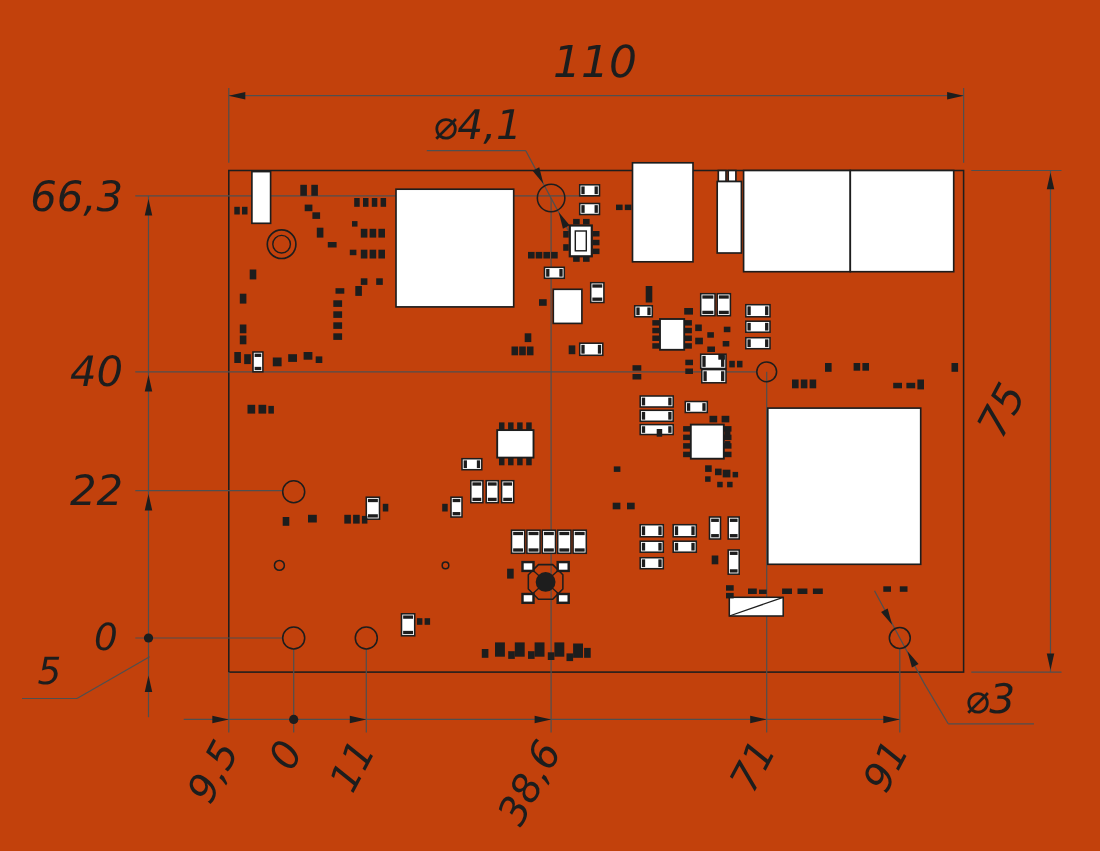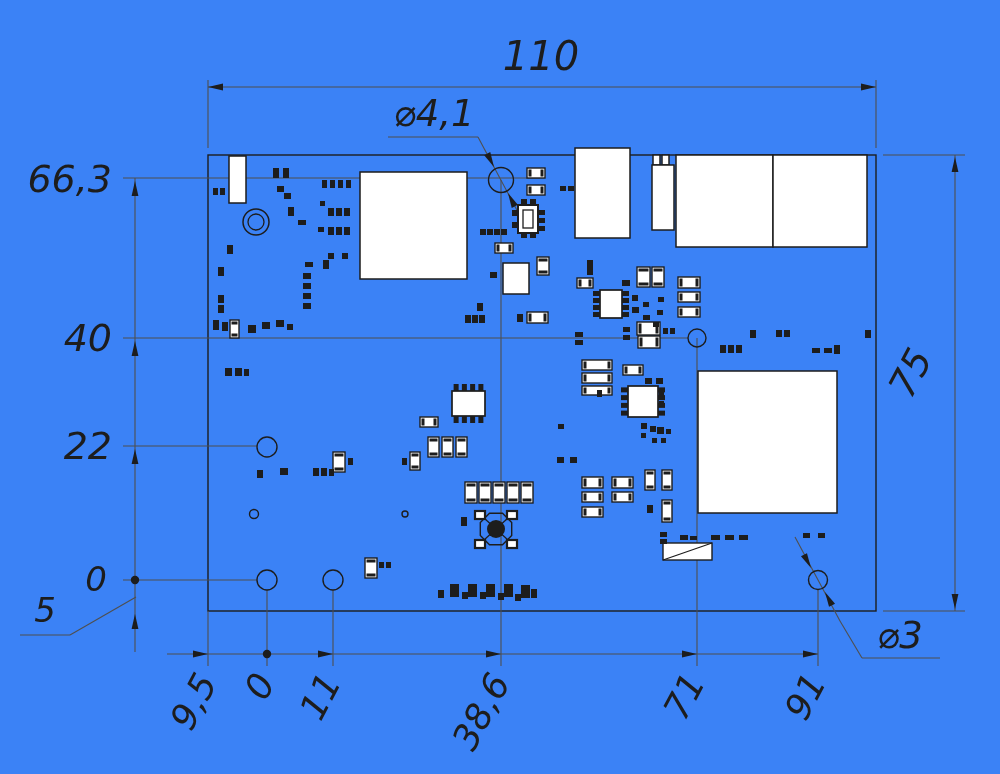--- a/index.html
+++ b/index.html
@@ -1,16 +1,16 @@
 <!DOCTYPE html>
 <html><head>
 <meta charset="utf-8">
 <style>
   html,body{margin:0;padding:0;background:#fff;}
-  .canvas{width:1000px;height:774px;position:relative;background:#3b82f6;overflow:hidden;}
+  .canvas{width:1000px;height:774px;position:relative;background:#c2410c;overflow:hidden;}
   svg{display:block;}
   text{font-family:"DejaVu Sans","Liberation Sans",sans-serif;font-style:italic;}
 </style>
 </head>
 <body>
 
 <div class="canvas">
   <svg id="dwg" width="1000" height="774" viewBox="0 0 1000 774">
       <rect x="208" y="155" width="668" height="456" fill="none" stroke="#1d1d1d" stroke-width="1.4"></rect>
       <line x1="208" y1="148" x2="208" y2="80" stroke="#4f4f4f" stroke-width="1.1"></line>

